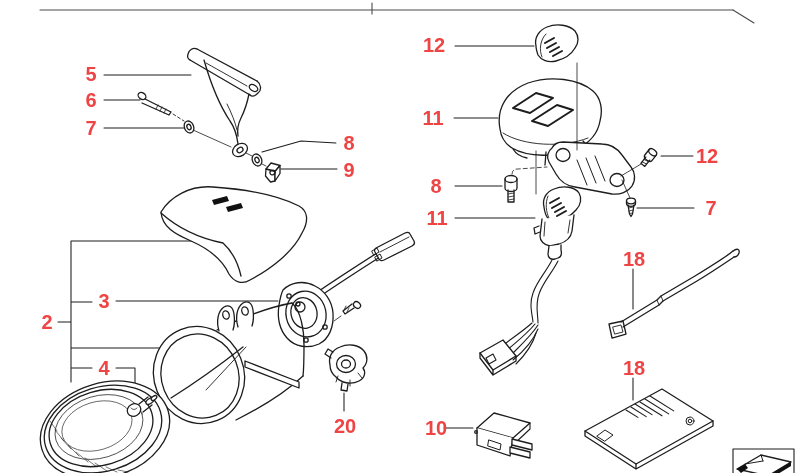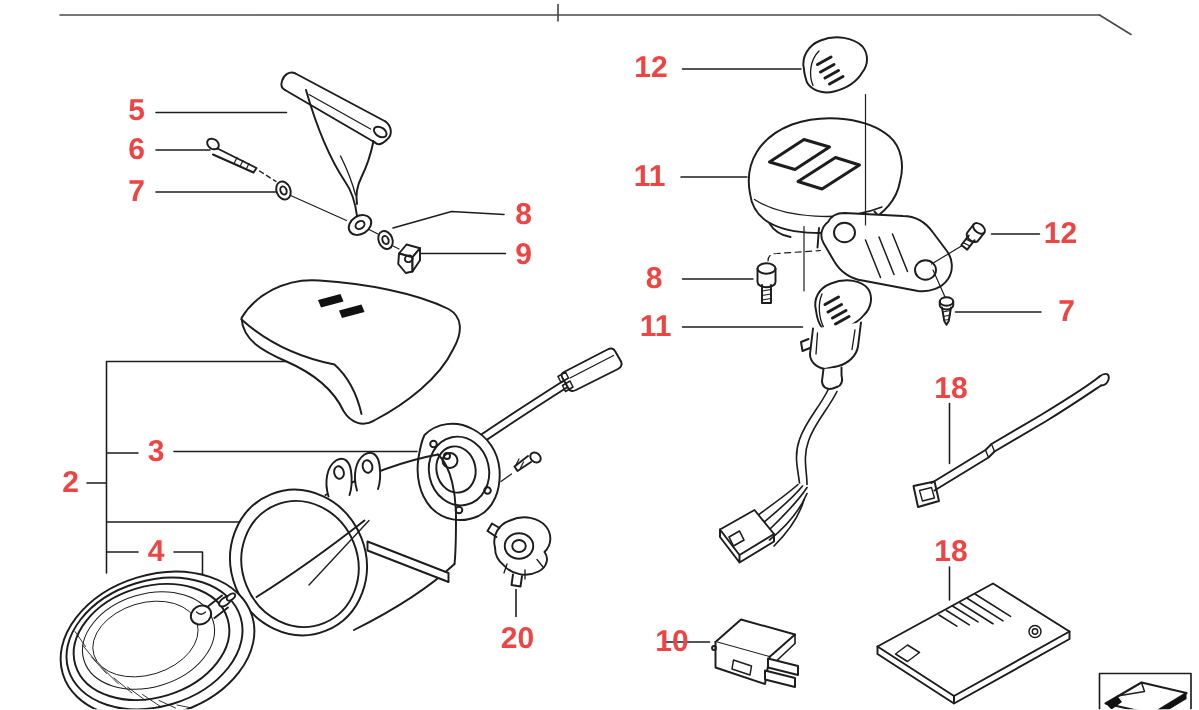--- a/index.html
+++ b/index.html
@@ -287,21 +287,21 @@
 </svg>
 
 <div class="callout" style="left:47px;top:322px">2</div>
 <div class="callout" style="left:104px;top:301px">3</div>
 <div class="callout" style="left:104px;top:368px">4</div>
 <div class="callout" style="left:91px;top:74px">5</div>
 <div class="callout" style="left:91px;top:100px">6</div>
 <div class="callout" style="left:91px;top:128px">7</div>
 <div class="callout" style="left:349px;top:143px">8</div>
 <div class="callout" style="left:349px;top:170px">9</div>
-<div class="callout" style="left:448px;top:428px">10</div>
+<div class="callout" style="left:436px;top:428px">10</div>
 <div class="callout" style="left:433px;top:118px">11</div>
 <div class="callout" style="left:434px;top:45px">12</div>
 <div class="callout" style="left:707px;top:156px">12</div>
 <div class="callout" style="left:436px;top:186px">8</div>
 <div class="callout" style="left:711px;top:208px">7</div>
 <div class="callout" style="left:437px;top:218px">11</div>
 <div class="callout" style="left:634px;top:259px">18</div>
 <div class="callout" style="left:634px;top:368px">18</div>
 <div class="callout" style="left:345px;top:426px">20</div>
 

